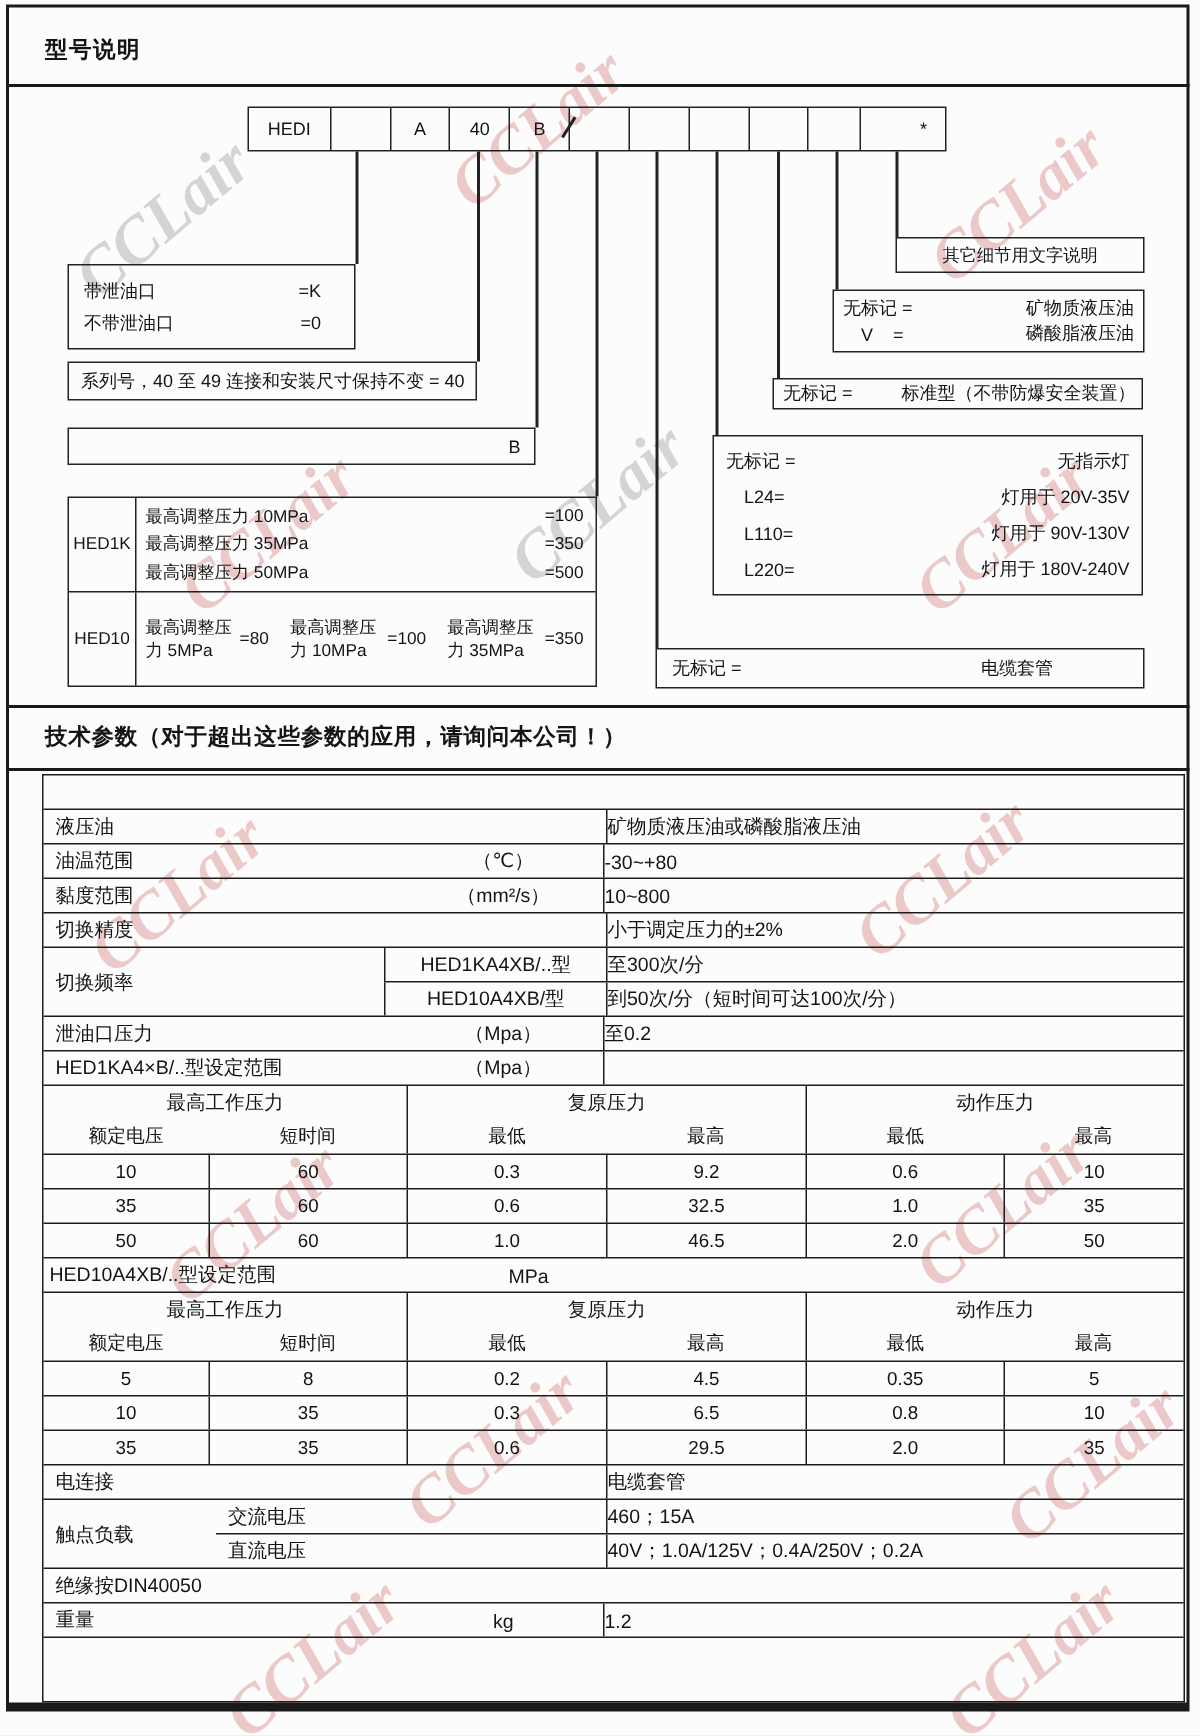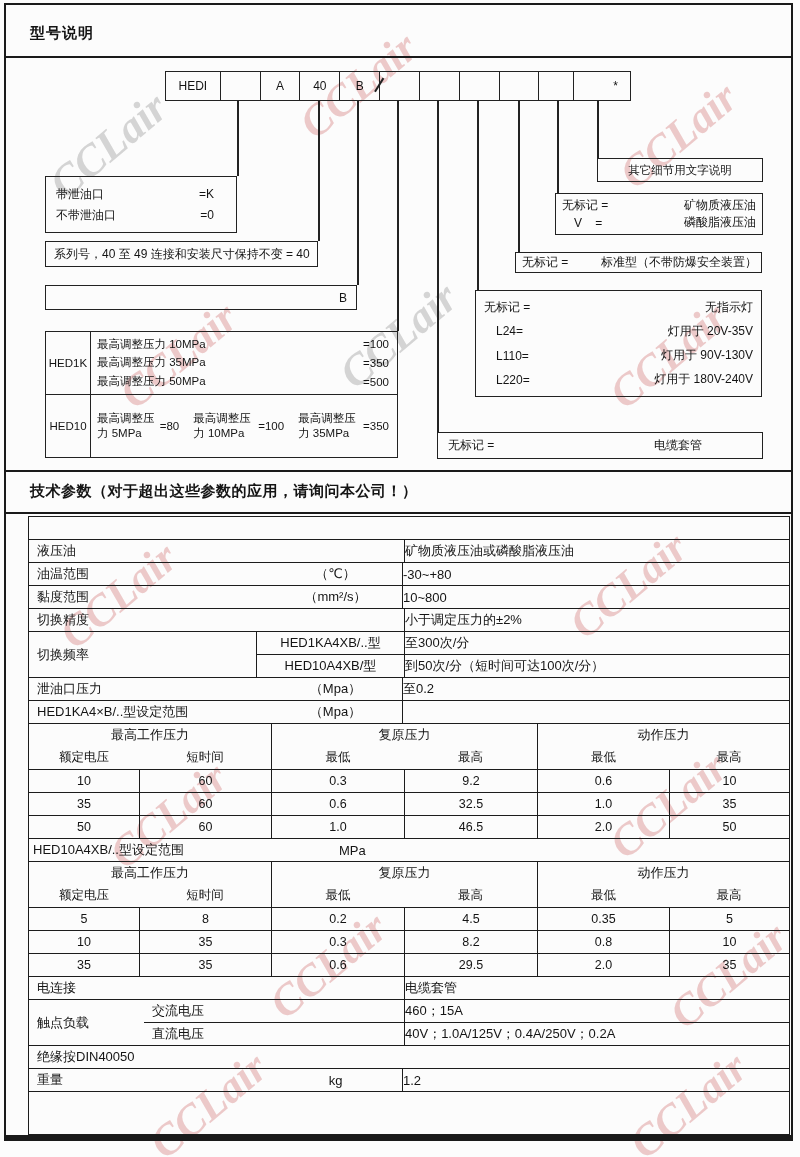--- a/index.html
+++ b/index.html
@@ -318,21 +318,21 @@
       <div class="cell c6 bl" style="width:132px;">8</div>
       <div class="cell c6 bl" style="width:133px;">0.2</div>
       <div class="cell c6 bl" style="width:133px;">4.5</div>
       <div class="cell c6 bl" style="width:132px;">0.35</div>
       <div class="cell c6 bl" style="flex:1;">5</div>
     </div>
     <div class="trow">
       <div class="cell c6" style="width:110px;">10</div>
       <div class="cell c6 bl" style="width:132px;">35</div>
       <div class="cell c6 bl" style="width:133px;">0.3</div>
-      <div class="cell c6 bl" style="width:133px;">8.2</div>
+      <div class="cell c6 bl" style="width:133px;">6.5</div>
       <div class="cell c6 bl" style="width:132px;">0.8</div>
       <div class="cell c6 bl" style="flex:1;">10</div>
     </div>
     <div class="trow">
       <div class="cell c6" style="width:110px;">35</div>
       <div class="cell c6 bl" style="width:132px;">35</div>
       <div class="cell c6 bl" style="width:133px;">0.6</div>
       <div class="cell c6 bl" style="width:133px;">29.5</div>
       <div class="cell c6 bl" style="width:132px;">2.0</div>
       <div class="cell c6 bl" style="flex:1;">35</div>

